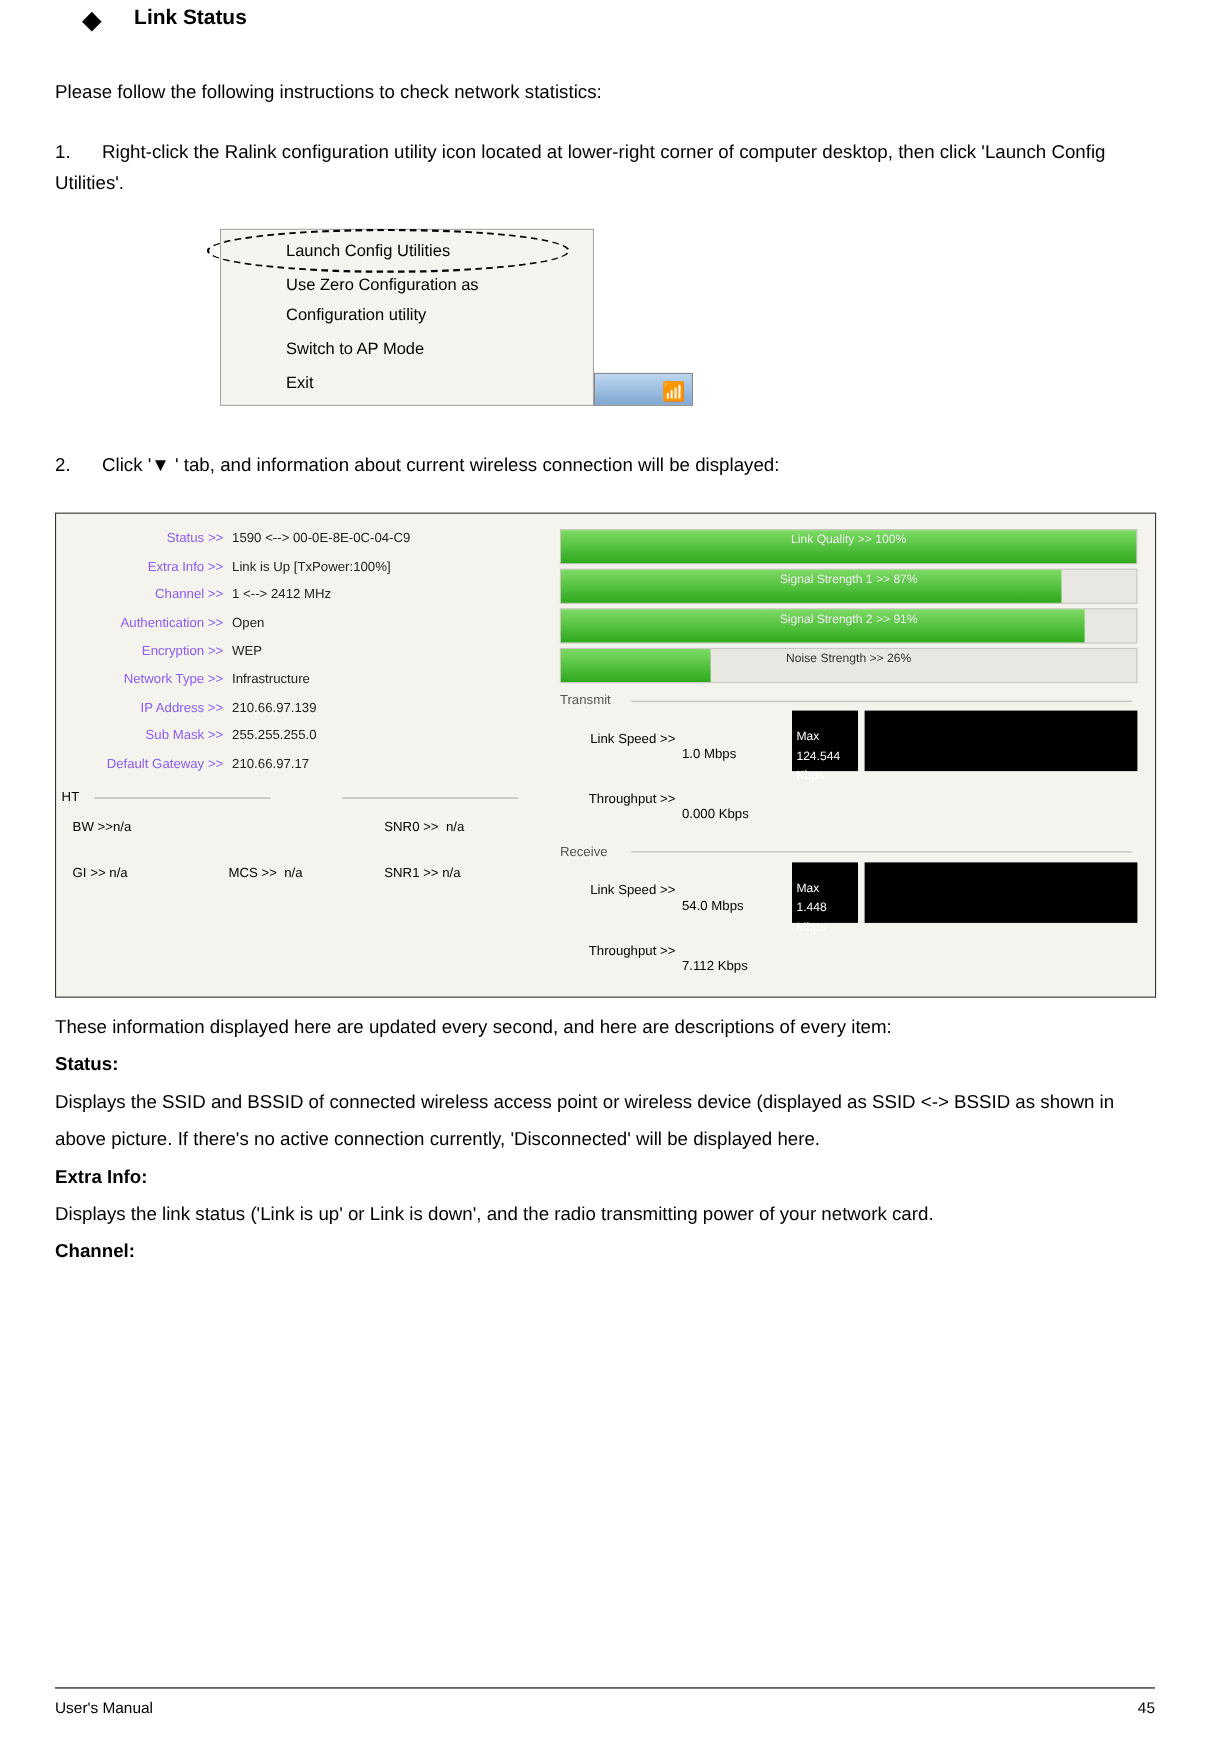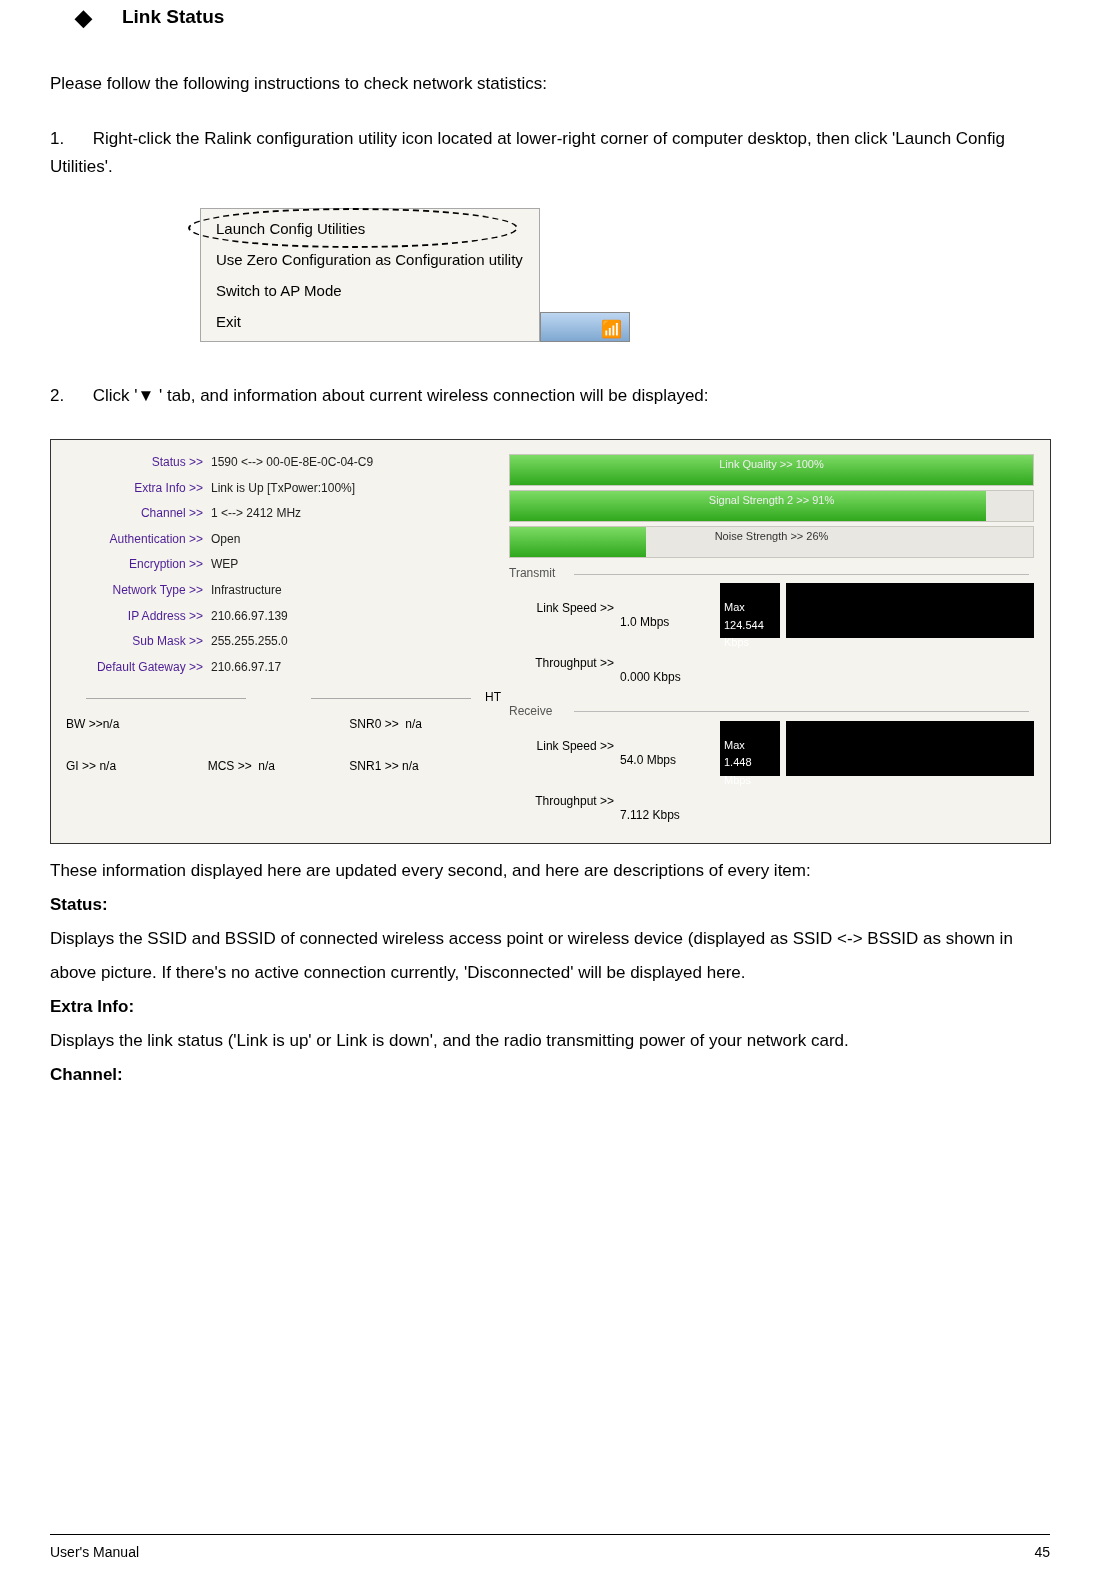--- a/index.html
+++ b/index.html
@@ -53,20 +53,21 @@
     border: 1px solid #a8a8a8;
     width: 340px;
     margin-top: 16px;
     margin-left: 40px;
     padding: 4px 0;
   }
   .ctx-item {
     padding: 2px 15px;
     font-size: 15px;
     line-height: 1.8;
+    margin-left: 44px;
   }
   .ctx-item.first { font-weight: normal; }
   .tray {
     margin-top: -30px;
     margin-left: 380px;
     width: 90px;
     height: 30px;
     background: linear-gradient(#bdd6f1, #7fa8d1);
     border: 1px solid #888;
     position: relative;
@@ -83,26 +84,26 @@
     border: 1px solid #333;
     font-family: Tahoma, sans-serif;
     font-size: 12px;
     display: flex;
     padding: 10px 5px 10px 5px;
     gap: 8px;
   }
   .left-col { width: 445px; }
   .right-col { width: 525px; }
   .kv-row { display: flex; padding: 2px 0; line-height: 1.8; }
-  .kv-label { width: 155px; text-align: right; padding-right: 8px; color: #4c1d95; }
+  .kv-label { width: 155px; text-align: right; padding-right: 8px; color: #8b5cf6; }
   .kv-val { flex: 1; color: #222; }
   .ht-sep {
     position: relative;
     margin: 8px 0;
-    text-align: right;
+    text-align: left;
   }
   .ht-sep::before, .ht-sep::after {
     content: "";
     position: absolute;
     top: 50%;
     width: 160px;
     border-top: 1px solid #aaa;
   }
   .ht-sep::before { left: 30px; }
   .ht-sep::after { right: 30px; }
@@ -244,20 +245,24 @@
       <div><span>MCS &gt;&gt;</span>&nbsp;&nbsp;<span>n/a</span></div>
       <div><span>SNR1 &gt;&gt;</span>&nbsp;<span>n/a</span></div>
     </div>
   </div>
   <div class="right-col">
     <div class="bar-track">
         <div class="bar-fill" style="width:100%"></div>
         <div class="bar-text">Link Quality &gt;&gt; 100%</div>
       </div>
     <div class="bar-track">
+        <div class="bar-fill" style="width:87%"></div>
+        <div class="bar-text">Signal Strength 1 &gt;&gt; 87%</div>
+      </div>
+    <div class="bar-track">
         <div class="bar-fill" style="width:91%"></div>
         <div class="bar-text">Signal Strength 2 &gt;&gt; 91%</div>
       </div>
     <div class="bar-track">
         <div class="bar-fill" style="width:26%"></div>
         <div class="bar-text dark">Noise Strength &gt;&gt; 26%</div>
       </div>
 
     <div class="grp-label">Transmit</div>
     <div class="tr-row">

